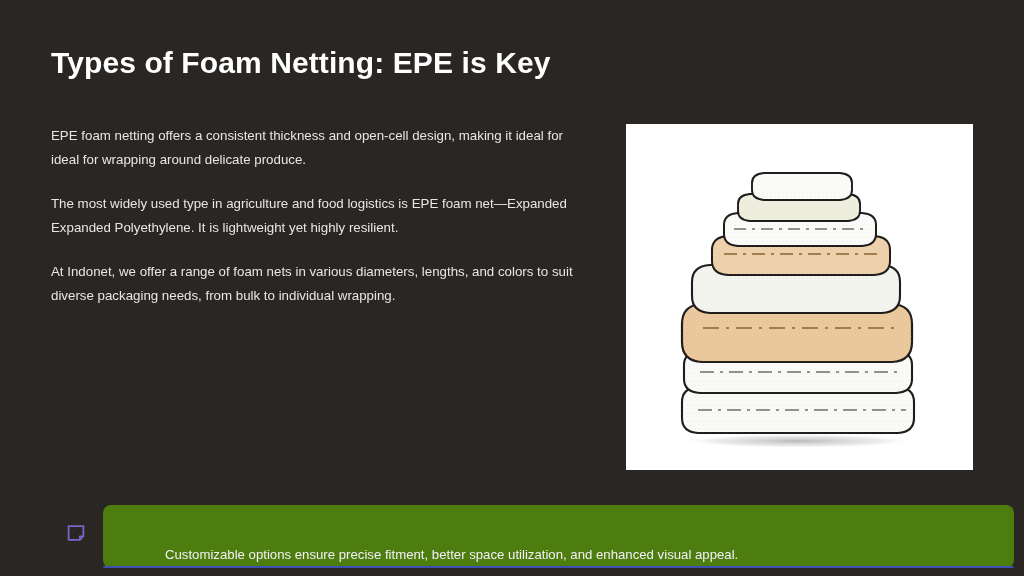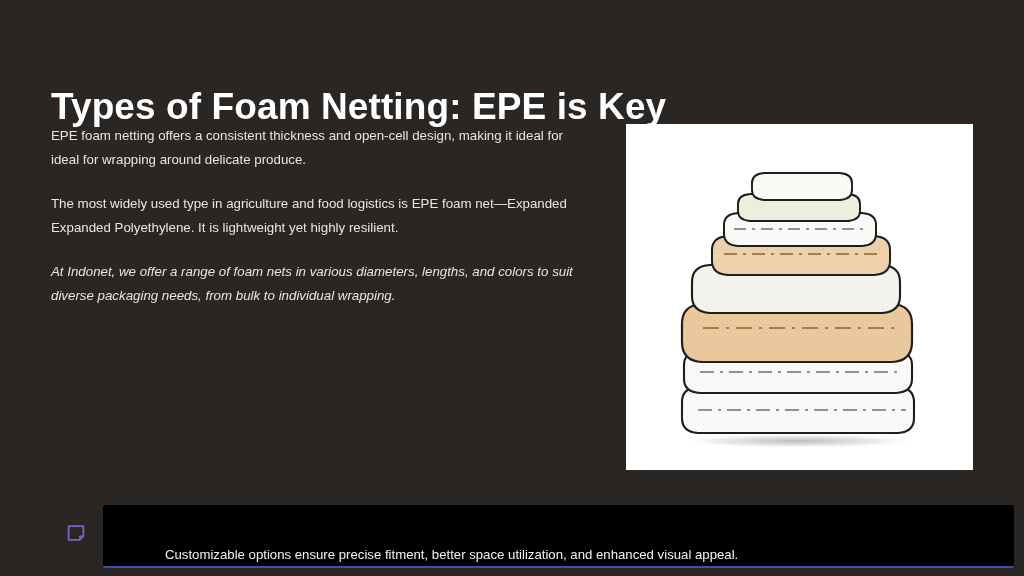--- a/index.html
+++ b/index.html
@@ -17,42 +17,41 @@
     -webkit-font-smoothing: antialiased;
   }
 
   
   .slide-title {
     position: absolute;
     left: 51px;
     top: 44px;
     width: 620px;
     color: #ffffff;
-    font-size: 37px;
+    font-size: 30px;
     font-weight: bold;
     letter-spacing: 0.1px;
     line-height: 38px;
     white-space: nowrap;
-    margin-top: 44px;
   }
 
   
   .body-col {
     position: absolute;
     left: 51px;
     top: 124px;
     width: 540px;
   }
   .body-par {
     color: #e9e6e2;
     font-size: 13.3px;
     line-height: 23.5px;
     margin: 0 0 21px 0;
   }
-  .body-par:last-child { margin-bottom: 8px; font-style: italic; }
+  .body-par:last-child { margin-bottom: 8px; }
 
   
   .image-panel {
     position: absolute;
     left: 626px;
     top: 124px;
     width: 347px;
     height: 346px;
     background: #ffffff;
     overflow: hidden;
@@ -63,22 +62,22 @@
     height: 100%;
   }
 
   
   .banner {
     position: absolute;
     left: 103px;
     top: 505px;
     width: 911px;
     height: 63px;
-    background: #000000;
-    border-radius: 3px;
+    background: #4d7c0f;
+    border-radius: 8px;
   }
   .banner-accent {
     position: absolute;
     left: 0;
     bottom: 0;
     width: 100%;
     height: 2px;
     background: #3d4fb0;
     border-bottom-left-radius: 8px;
     border-bottom-right-radius: 8px;

